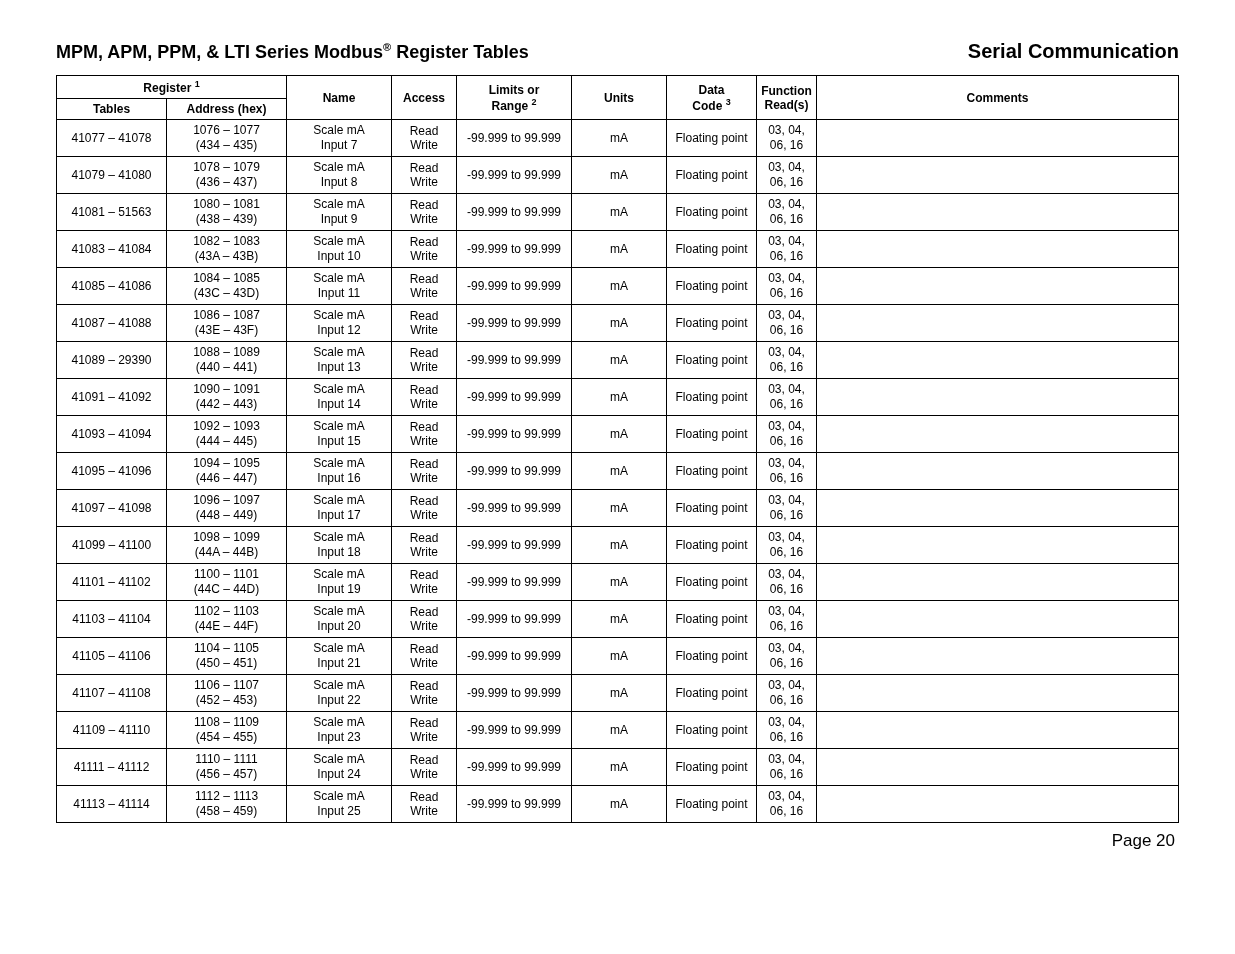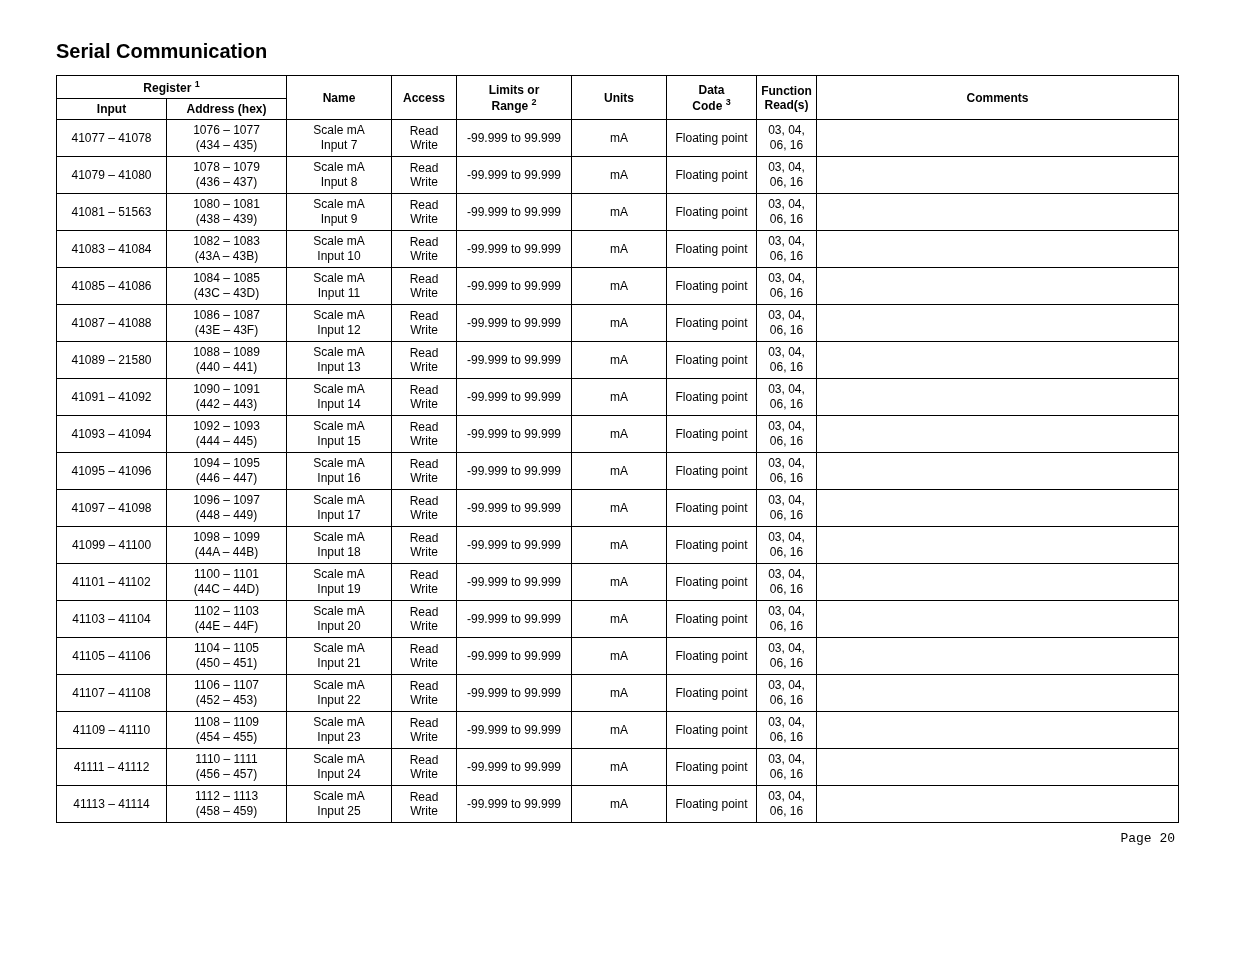--- a/index.html
+++ b/index.html
@@ -47,31 +47,33 @@
     .col-address { width: 120px; }
     .col-name { width: 105px; }
     .col-access { width: 65px; }
     .col-limits { width: 115px; }
     .col-units { width: 95px; }
     .col-datatype { width: 90px; }
     .col-func { width: 60px; }
     .col-comments { width: auto; }
     .footer {
       text-align: right;
-      font-size: 13px;
+      font-size: 17px;
       margin-top: 8px;
       padding-right: 4px;
-      font-family: Liberation Mono, monospace;
     }
     sup.fn { font-size: 9px; }
   </style>
 </head>
 <body>
 
 <div class="header-row">
+  <div class="header-left">
+    <span>MPM, APM, PPM, &amp; LTI Series Modbus</span><sup>®</sup><span> Register Tables</span>
+  </div>
   <div class="header-right">Serial Communication</div>
 </div>
 
 <table>
   <colgroup>
     <col class="col-number">
       <col class="col-address">
       <col class="col-name">
       <col class="col-access">
       <col class="col-limits">
@@ -85,21 +87,21 @@
       <th colspan="2"><span>Register</span> <sup class="fn">1</sup></th>
       <th rowspan="2">Name</th>
       <th rowspan="2">Access</th>
       <th rowspan="2"><span>Limits or</span><br><span>Range</span> <sup class="fn">2</sup></th>
       <th rowspan="2">Units</th>
       <th rowspan="2"><span>Data</span><br><span>Code</span> <sup class="fn">3</sup></th>
       <th rowspan="2"><span>Function</span><br><span>Read(s)</span></th>
       <th rowspan="2">Comments</th>
     </tr>
     <tr>
-      <th>Input</th>
+      <th>Tables</th>
       <th>Address (hex)</th>
     </tr>
   </thead>
   <tbody id="tbody">
       <tr>
         <td>41077 – 41078</td>
         <td class="two-line">1076 – 1077<br>(434 – 435)</td>
         <td class="two-line">Scale mA<br>Input 7</td>
         <td>Read Write</td>
         <td>-99.999 to 99.999</td>
@@ -157,21 +159,21 @@
         <td class="two-line">1086 – 1087<br>(43E – 43F)</td>
         <td class="two-line">Scale mA<br>Input 12</td>
         <td>Read Write</td>
         <td>-99.999 to 99.999</td>
         <td>mA</td>
         <td>Floating point</td>
         <td class="two-line">03, 04,<br>06, 16</td>
         <td></td>
       </tr>
       <tr>
-        <td>41089 – 21580</td>
+        <td>41089 – 29390</td>
         <td class="two-line">1088 – 1089<br>(440 – 441)</td>
         <td class="two-line">Scale mA<br>Input 13</td>
         <td>Read Write</td>
         <td>-99.999 to 99.999</td>
         <td>mA</td>
         <td>Floating point</td>
         <td class="two-line">03, 04,<br>06, 16</td>
         <td></td>
       </tr>
       <tr>

